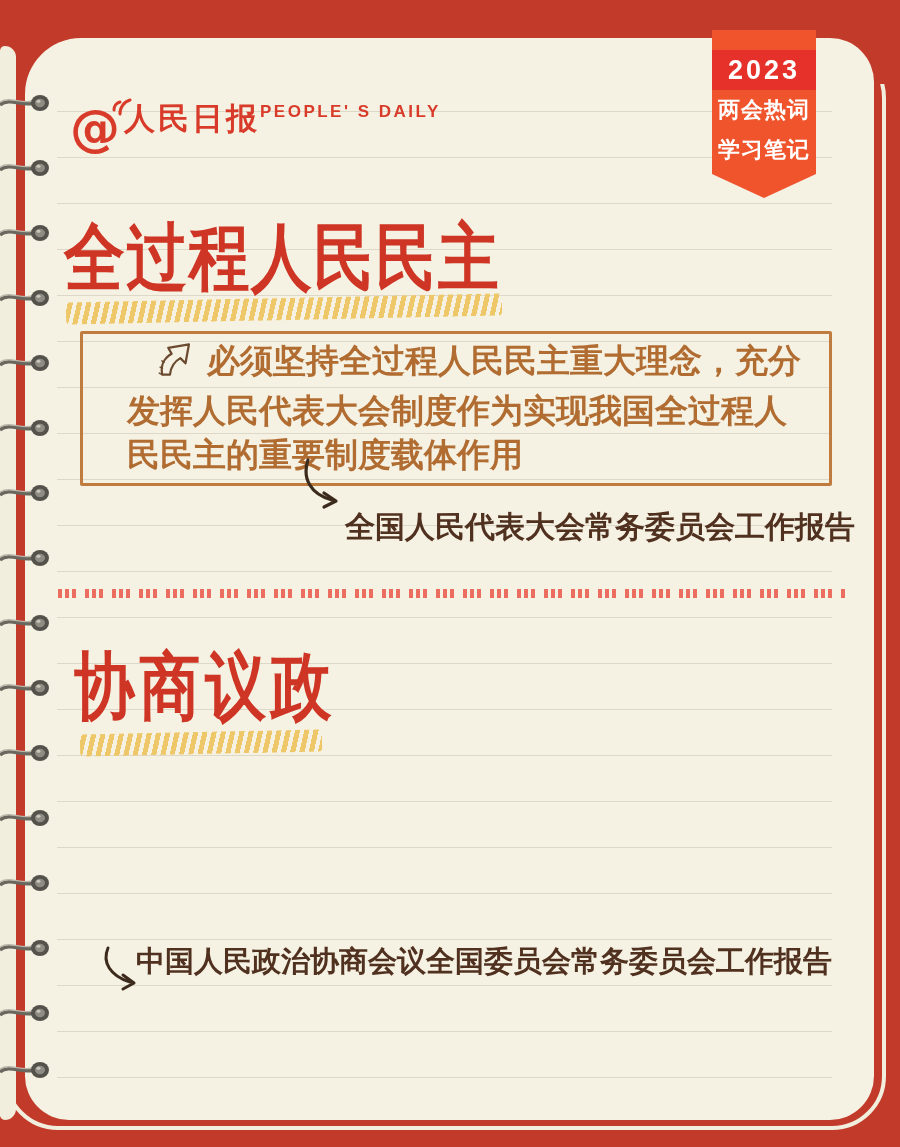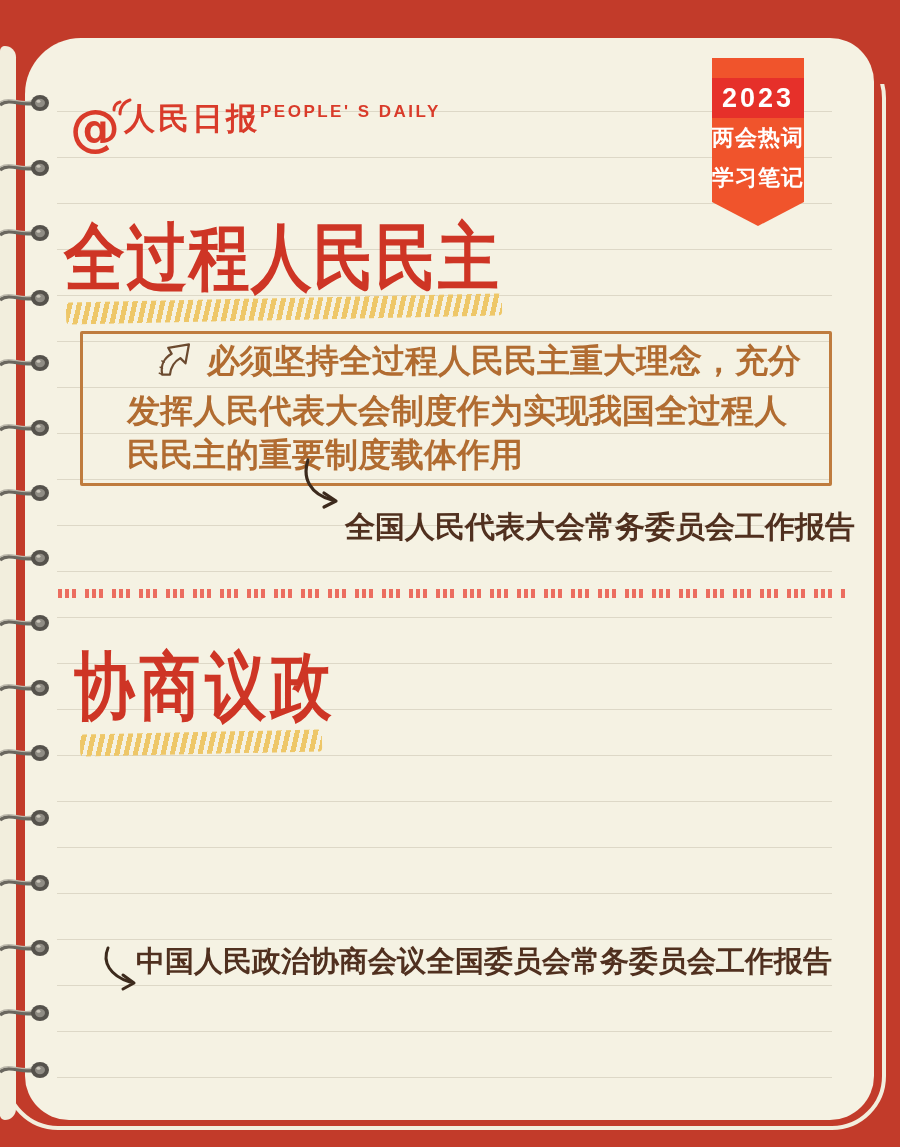--- a/index.html
+++ b/index.html
@@ -42,24 +42,24 @@
   
   .logo{position:absolute;left:70px;top:100px;display:flex;align-items:flex-start;z-index:6;}
   .logo-at{font-size:50px;font-weight:bold;color:var(--logo-red);line-height:56px;
     font-family:"DejaVu Sans",sans-serif;position:relative;}
   .logo-waves{position:absolute;right:-12px;top:-4px;}
   .logo-txt{margin-left:4px;display:flex;flex-direction:row;}
   .logo-cn{font-size:31px;font-weight:900;color:var(--logo-red);letter-spacing:3px;line-height:38px;}
   .logo-en{font-size:17px;font-weight:bold;color:var(--logo-red);letter-spacing:2.5px;margin-top:2px;}
 
   
-  .ribbon{position:absolute;left:712px;top:30px;width:92px;height:168px;z-index:7;
+  .ribbon{position:absolute;left:712px;top:30px;width:104px;height:168px;z-index:7;
     background:var(--ribbon-orange);
     clip-path:polygon(0 0,100% 0,100% calc(100% - 24px),50% 100%,0 calc(100% - 24px));
-    display:flex;flex-direction:column;margin-top:28px;}
+    display:flex;flex-direction:column;}
   .ribbon-year{margin-top:20px;height:40px;background:var(--banner-red);color:#fff;
     font-size:27px;font-weight:900;letter-spacing:3px;text-align:center;line-height:40px;}
   .ribbon-line{color:#fff;font-size:22px;font-weight:900;text-align:center;line-height:40px;letter-spacing:1px;}
 
   
   .sec-title{position:absolute;color:var(--heading-red);font-weight:900;font-size:74px;
     line-height:74px;white-space:nowrap;transform:scaleX(.82);transform-origin:left top;
     letter-spacing:2px;z-index:6;font-family:"Liberation Sans","DejaVu Sans",sans-serif;}
   .title-1{left:64px;top:221px;}
   .title-2{left:74px;top:650px;letter-spacing:6px;}

